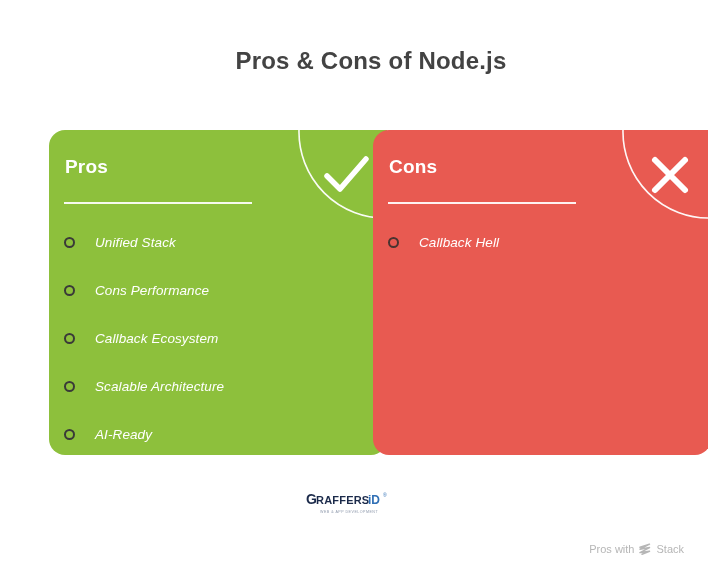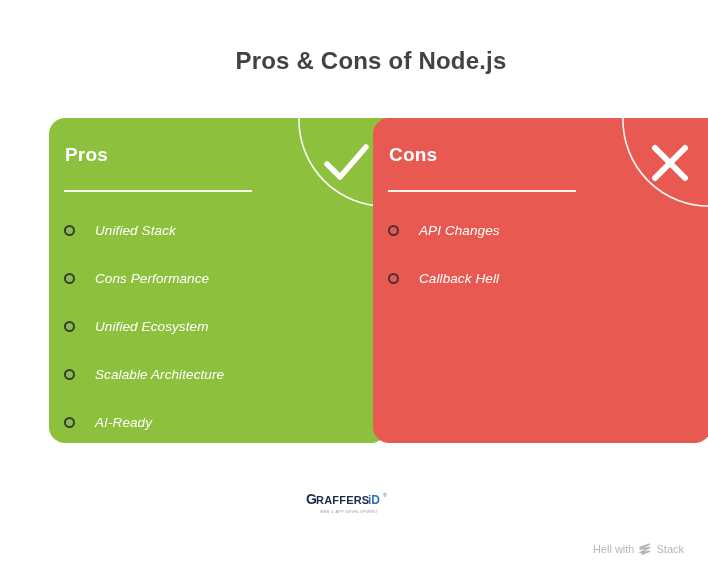--- a/index.html
+++ b/index.html
@@ -22,21 +22,21 @@
     width: 708px;
     text-align: center;
     font-size: 24px;
     font-weight: bold;
     color: #434343;
     letter-spacing: 0.2px;
   }
 
   .card {
     position: absolute;
-    top: 118px;
+    top: 130px;
     width: 338px;
     height: 325px;
     overflow: hidden;
     border-radius: 16px 0 16px 16px;
     text-align: right;
   }
   .card-pros {
     left: 49px;
     background: #8DC03C;
   }
@@ -154,21 +154,21 @@
     <li class="list-item">
       <span class="bullet"></span>
       <span class="item-label">Unified Stack</span>
     </li>
     <li class="list-item">
       <span class="bullet"></span>
       <span class="item-label">Cons Performance</span>
     </li>
     <li class="list-item">
       <span class="bullet"></span>
-      <span class="item-label">Unified Ecosystem</span>
+      <span class="item-label">Callback Ecosystem</span>
     </li>
     <li class="list-item">
       <span class="bullet"></span>
       <span class="item-label">Scalable Architecture</span>
     </li>
     <li class="list-item">
       <span class="bullet"></span>
       <span class="item-label">AI-Ready</span>
     </li>
   </ul>
@@ -177,40 +177,36 @@
 <div class="card card-cons">
   <svg class="card-arc" viewBox="0 0 90 90">
     <path d="M 90 88 A 86 86 0 0 1 2 0" fill="none" stroke="#ffffff" stroke-width="1.6" opacity="0.95"></path>
   </svg>
   <svg class="card-mark" viewBox="0 0 58 58">
     <path d="M 14 14 L 44 44 M 44 14 L 14 44" fill="none" stroke="#ffffff" stroke-width="6" stroke-linecap="round" stroke-linejoin="round"></path>
   </svg>
   <div class="card-heading">Cons</div>
   <div class="card-divider"></div>
   <ul class="card-list">
-    <li class="list-item">
-      <span class="bullet"></span>
-      <span class="item-label">API Changes</span>
-    </li>
     <li class="list-item">
       <span class="bullet"></span>
       <span class="item-label">Callback Hell</span>
     </li>
   </ul>
 </div>
 
 <div class="brand-logo">
   <svg width="96" height="26" viewBox="0 0 96 26">
     <text x="0" y="14" font-family="'Liberation Sans', sans-serif" font-size="14" font-weight="bold" fill="#1b2a4a">G</text>
     <text x="10" y="14" font-family="'Liberation Sans', sans-serif" font-size="11" font-weight="bold" fill="#1b2a4a" letter-spacing="0.2">RAFFERS</text>
     <text x="62" y="14" font-family="'Liberation Sans', sans-serif" font-size="12" font-weight="bold" fill="#2f6fb5">iD</text>
     <text x="77" y="7" font-family="'Liberation Sans', sans-serif" font-size="5" fill="#2f6fb5">®</text>
     <text x="14" y="23" font-family="'Liberation Sans', sans-serif" font-size="3.6" fill="#8d98ab" letter-spacing="0.5">WEB &amp; APP DEVELOPMENT</text>
   </svg>
 </div>
 
 <div class="watermark">
-  <span>Hell with</span>
+  <span>Pros with</span>
   <svg class="watermark-mark" width="12" height="12" viewBox="0 0 12 12">
     <path d="M 1 4.2 L 10.5 1.2 L 1 6.2 L 10.5 4.6 L 1 9.6 L 10.5 8.2 L 3 11.2" fill="none" stroke="#b6b6b6" stroke-width="1.5" stroke-linejoin="round" stroke-linecap="round"></path>
   </svg>
   <span>Stack</span>
 </div>
 
 </body></html>

